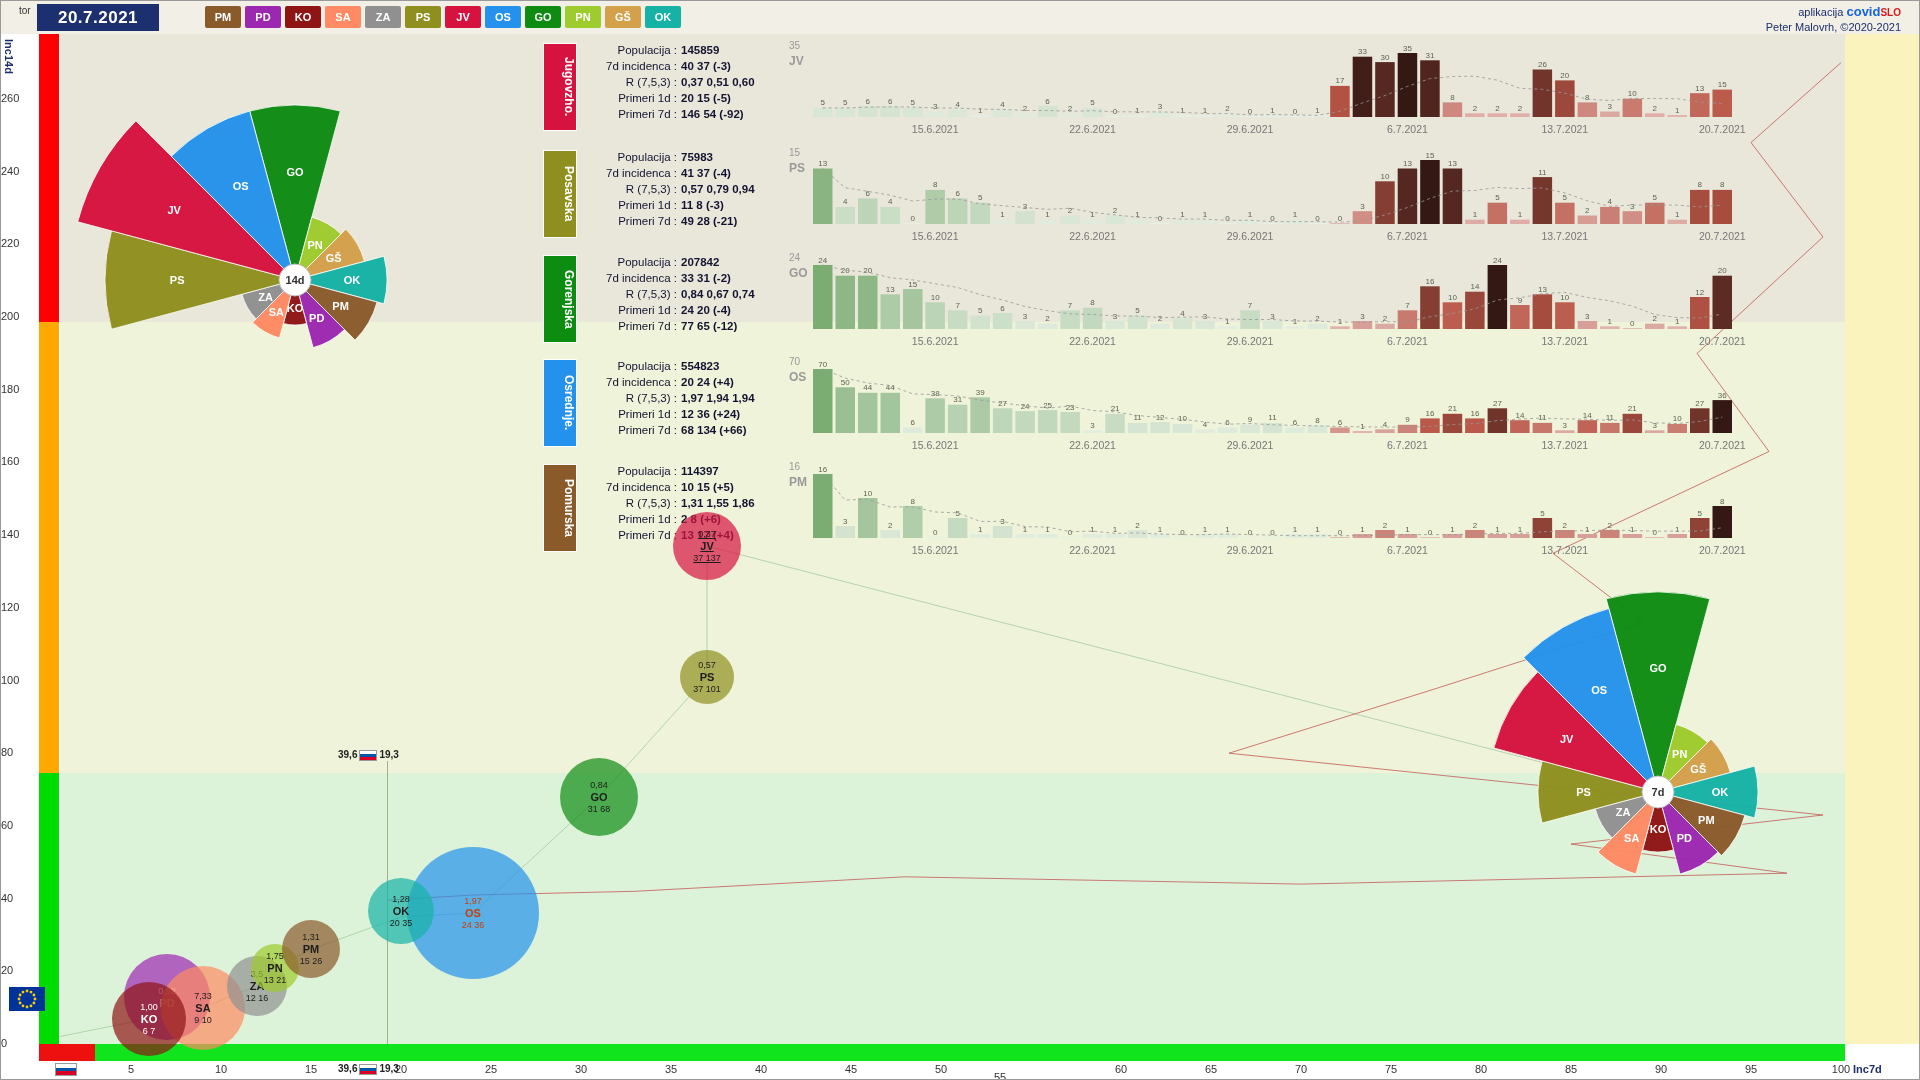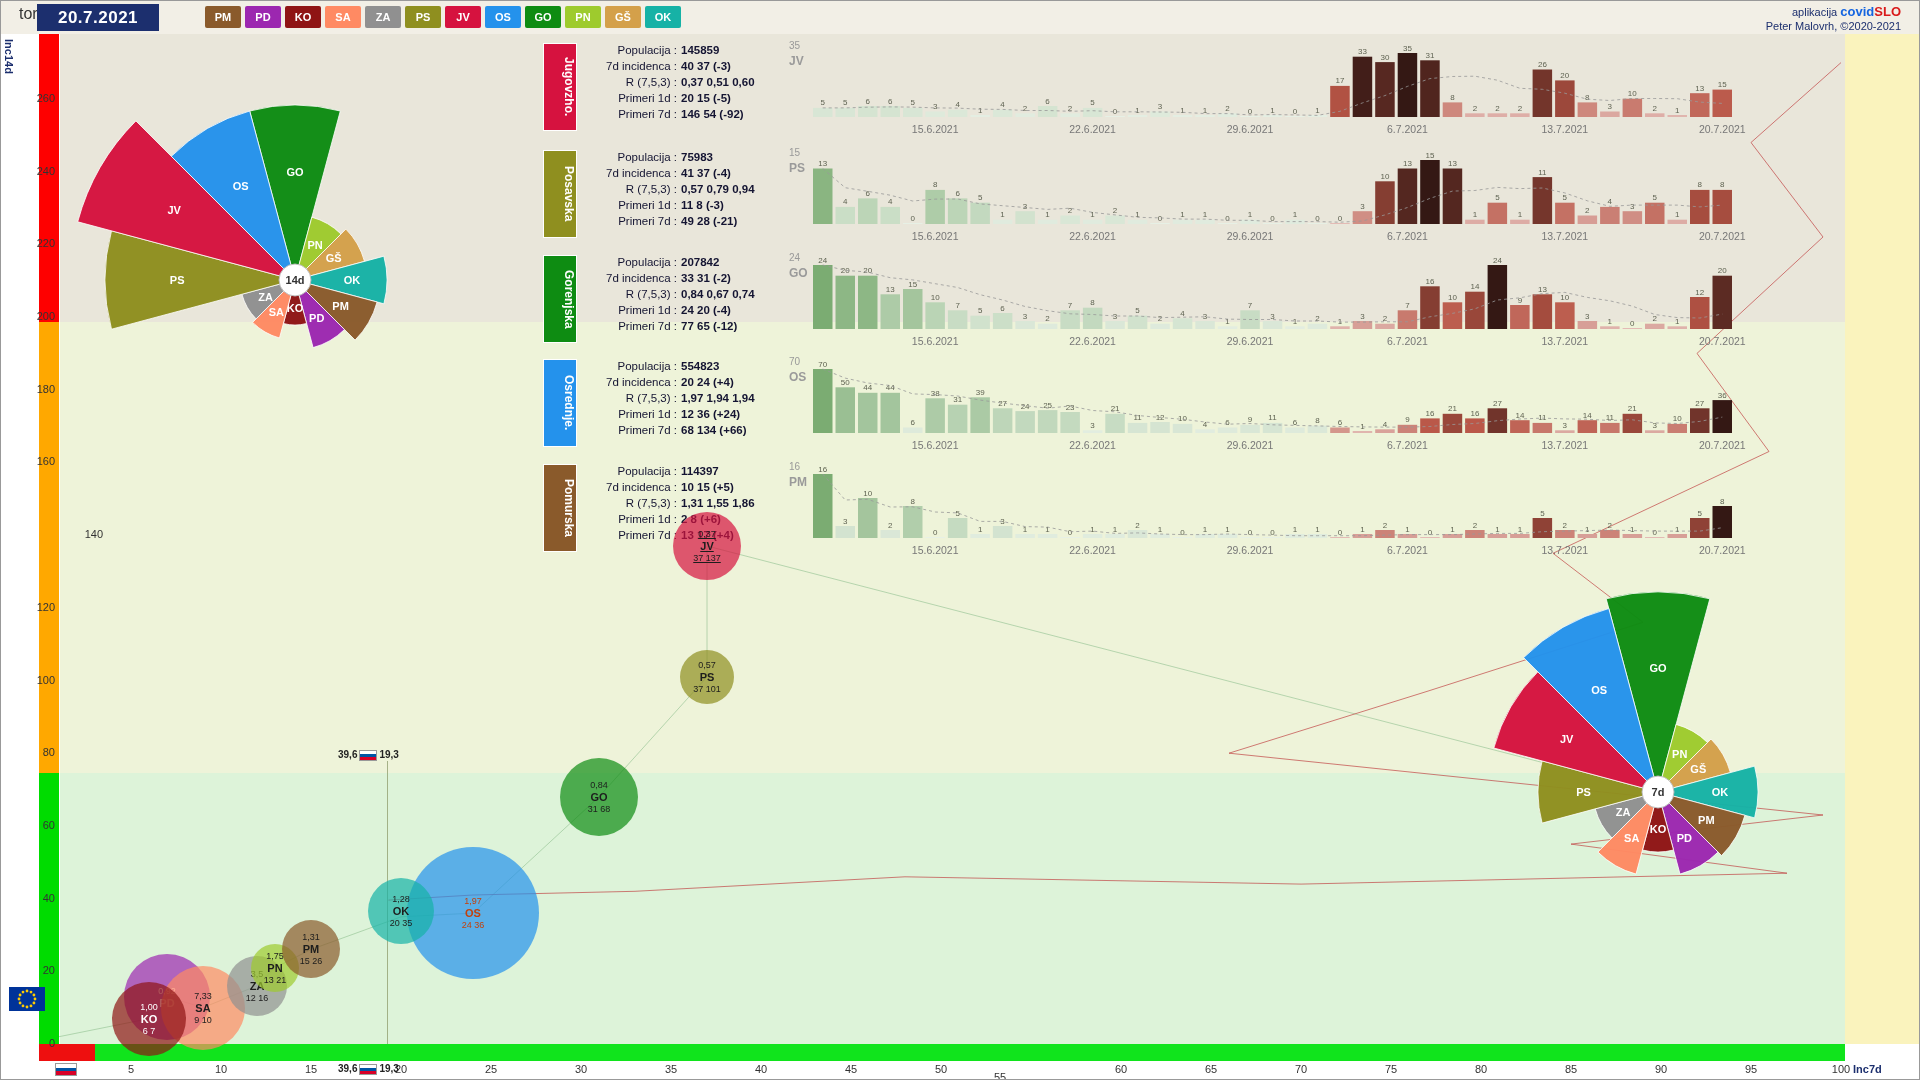--- a/index.html
+++ b/index.html
@@ -1,40 +1,40 @@
 <!DOCTYPE html>
 <html><head>
 <meta charset="utf-8">
 <style>
   html,body{margin:0;padding:0}
   body{width:1920px;height:1080px;position:relative;overflow:hidden;
        font-family:"Liberation Sans",sans-serif;background:#ffffff;border:1px solid #999;box-sizing:border-box}
   .abs{position:absolute}
   #topbar{left:0;top:0;width:1920px;height:33px;background:#f2efe6}
-  #weekday{left:18px;top:4px;font-size:16px;color:#333}
+  #weekday{left:18px;top:4px;font-size:10px;color:#333}
   #datebox{left:36px;top:3px;width:122px;height:27px;background:#1c2f6e;color:#fff;
            font-weight:bold;font-size:17px;text-align:center;line-height:27px;letter-spacing:.5px}
   .regbtn{height:22px;width:36px;color:#fff;font-weight:bold;font-size:11px;text-align:center;
           line-height:22px;border-radius:2px;display:inline-block}
   #credits{right:18px;top:4px;text-align:right;line-height:14px}
   #credits .l1{font-size:11px;color:#1c2f6e}
   #cov{color:#1565e0;font-weight:bold;font-size:13px}
-  #slo{color:#d91a1a;font-weight:bold;font-size:13px}
+  #slo{color:#d91a1a;font-weight:bold;font-size:10px}
   #credits .l2{font-size:11px;color:#1c2f6e}
   .band{left:59px;width:1785px}
   #band-red{left:38px;top:33px;width:20px;height:288px;background:#fe0000}
   #band-orange{left:38px;top:321px;width:20px;height:451px;background:#ffa800}
   #band-green{left:38px;top:772px;width:20px;height:271px;background:#00dc00}
   #bg-top{top:33px;height:288px;background:#e9e6da}
   #bg-mid{top:321px;height:451px;background:#eef3d9}
   #bg-bot{top:772px;height:271px;background:#ddf3d9}
   #bg-right{left:1844px;top:33px;width:76px;height:1010px;background:#faf3bd}
   #greenstrip{left:38px;top:1043px;width:1806px;height:17px;background:#10e41c}
   #redseg{left:38px;top:1043px;width:56px;height:17px;background:#ee0f0f}
-  .ytick{left:0;width:54px;text-align:right;font-size:11px;color:#333}
+  .ytick{left:0;width:54px;text-align:left;font-size:11px;color:#333}
   .xtick{top:1062px;width:30px;text-align:center;font-size:11px;color:#333}
   #ylab{left:2px;top:38px;writing-mode:vertical-rl;font-size:11px;font-weight:bold;color:#1c2f6e}
   #xlab{left:1852px;top:1062px;font-size:11px;font-weight:bold;color:#1c2f6e}
   .plabel{width:34px;height:88px;color:#fff;font-weight:bold;font-size:12px;
           writing-mode:vertical-rl;text-align:center;border:1px solid #fff;box-sizing:border-box}
   .pstats{width:204px;font-size:11.5px;color:#141432;line-height:16px}
   .pstats .row{display:flex}
   .pstats .k{width:96px;text-align:right;white-space:pre}
   .pstats .v{margin-left:4px;font-weight:bold;white-space:pre}
   .bubble{border-radius:50%;display:flex;align-items:center;justify-content:center}
@@ -75,21 +75,21 @@
 
 <div id="ylab" class="abs">Inc14d</div>
 <div id="xlab" class="abs">Inc7d</div>
 <div id="yticks">
     <div class="ytick abs" style="top: 90.9px;">260</div>
     <div class="ytick abs" style="top: 163.6px;">240</div>
     <div class="ytick abs" style="top: 236.3px;">220</div>
     <div class="ytick abs" style="top: 309px;">200</div>
     <div class="ytick abs" style="top: 381.7px;">180</div>
     <div class="ytick abs" style="top: 454.4px;">160</div>
-    <div class="ytick abs" style="top: 527.1px; padding-left: 48px;">140</div>
+    <div class="ytick abs" style="top: 527.1px;">140</div>
     <div class="ytick abs" style="top: 599.8px;">120</div>
     <div class="ytick abs" style="top: 672.5px;">100</div>
     <div class="ytick abs" style="top: 745.2px;">80</div>
     <div class="ytick abs" style="top: 817.9px;">60</div>
     <div class="ytick abs" style="top: 890.6px;">40</div>
     <div class="ytick abs" style="top: 963.3px;">20</div>
     <div class="ytick abs" style="top: 1036px;">0</div>
   </div>
 <div id="xticks">
     <div class="xtick abs" style="left: 115px;">5</div>

